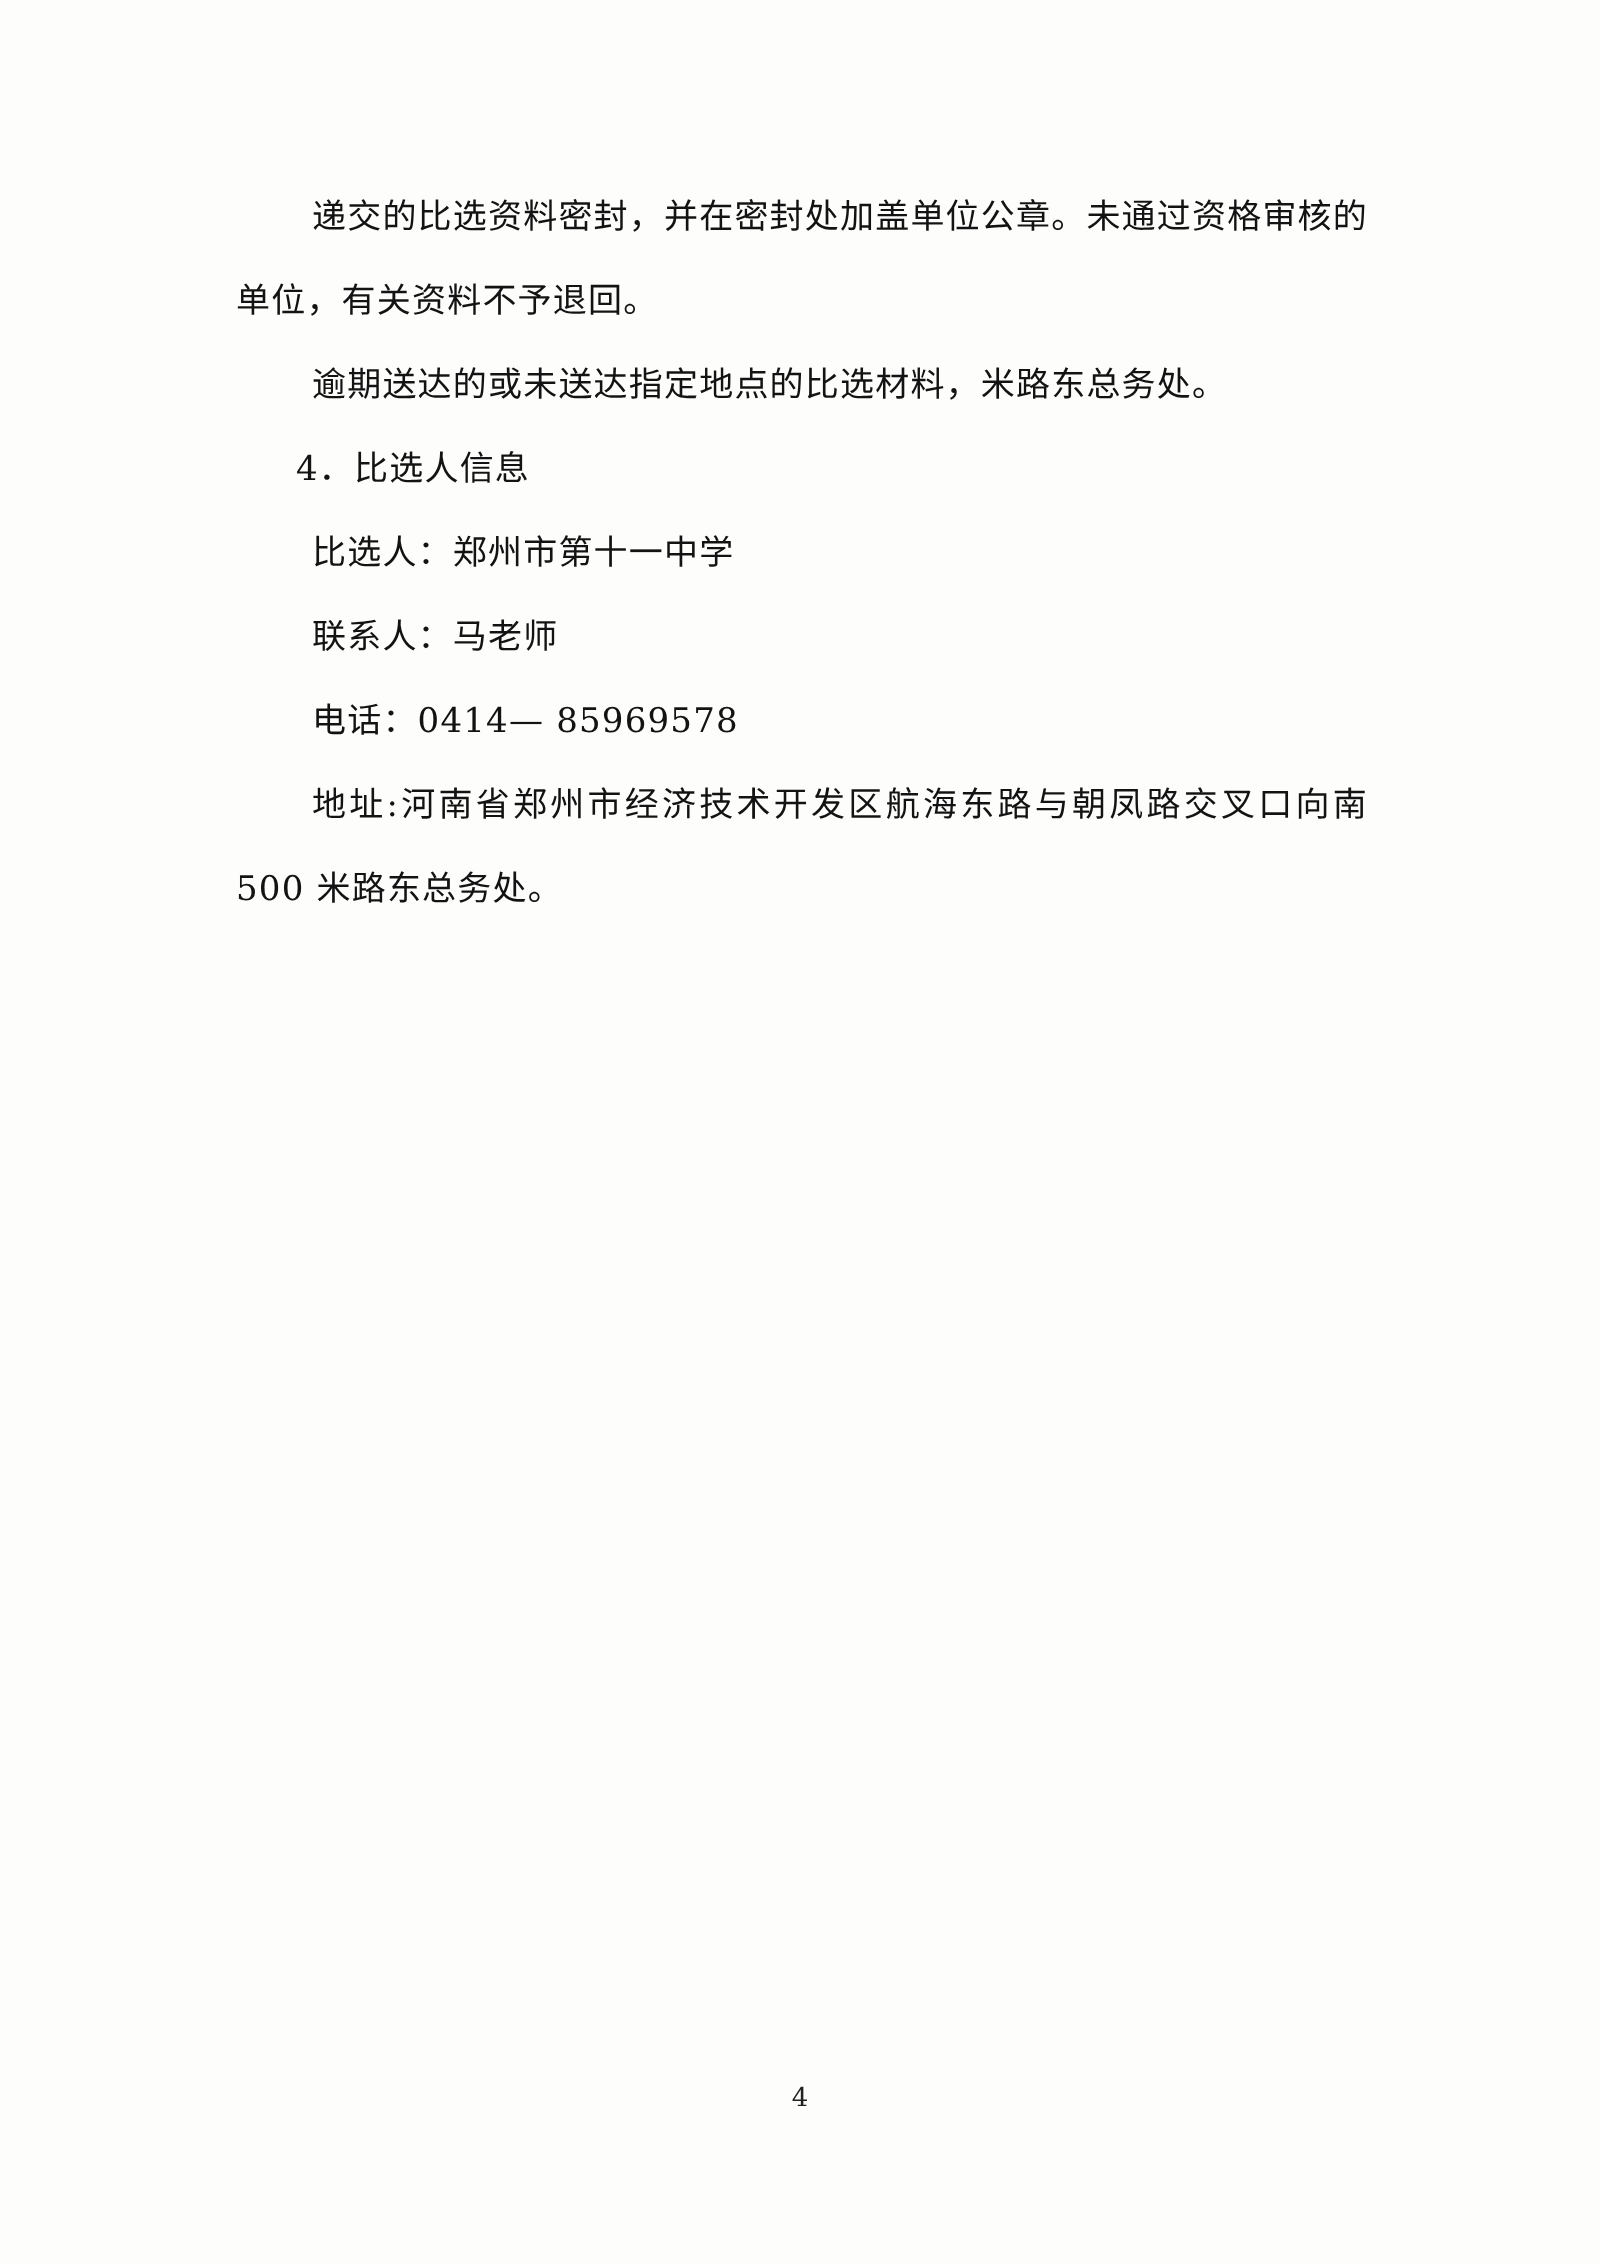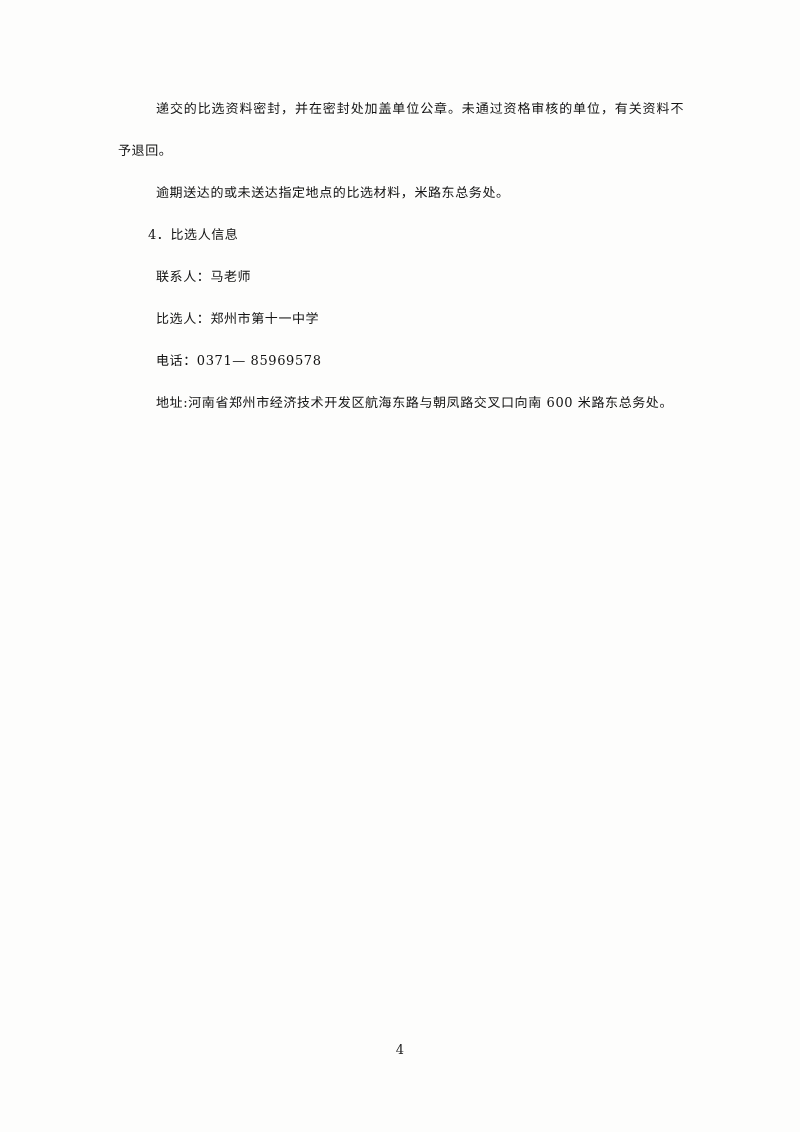--- a/index.html
+++ b/index.html
@@ -23,21 +23,21 @@
     height: 1132px;
     background: #fdfdfc;
   }
   .content {
     position: absolute;
     left: 118px;
     top: 88px;
     width: 566px;
   }
   .para {
-    font-size: 13px;
+    font-size: 17px;
     line-height: 42px;
     letter-spacing: 0.6px;
     text-align: justify;
     text-justify: inter-ideograph;
     margin: 0 0 0 0;
     color: #131313;
     font-family: "DejaVu Serif", "Liberation Serif", serif;
   }
   .indent {
     text-indent: 38px;
@@ -57,19 +57,19 @@
   }
 </style>
 </head>
 <body>
 
 <div class="page">
   <div class="content">
     <p class="para indent">递交的比选资料密封，并在密封处加盖单位公章。未通过资格审核的单位，有关资料不予退回。</p>
     <p class="para indent">逾期送达的或未送达指定地点的比选材料，米路东总务处。</p>
     <p class="para indent-list">4．比选人信息</p>
+    <p class="para indent">比选人：郑州市第十一中学</p>
     <p class="para indent">联系人：马老师</p>
-    <p class="para indent">比选人：郑州市第十一中学</p>
-    <p class="para indent">电话：0371— 85969578</p>
-    <p class="para indent">地址:河南省郑州市经济技术开发区航海东路与朝凤路交叉口向南 600 米路东总务处。</p>
+    <p class="para indent">电话：0414— 85969578</p>
+    <p class="para indent">地址:河南省郑州市经济技术开发区航海东路与朝凤路交叉口向南 500 米路东总务处。</p>
   </div>
   <div class="page-number">4</div>
 </div>
 
 </body></html>

